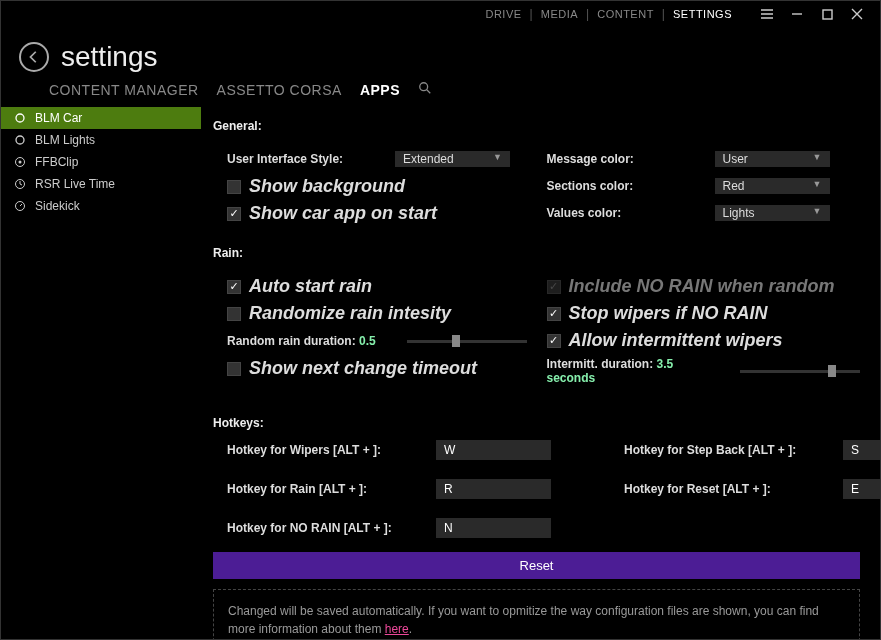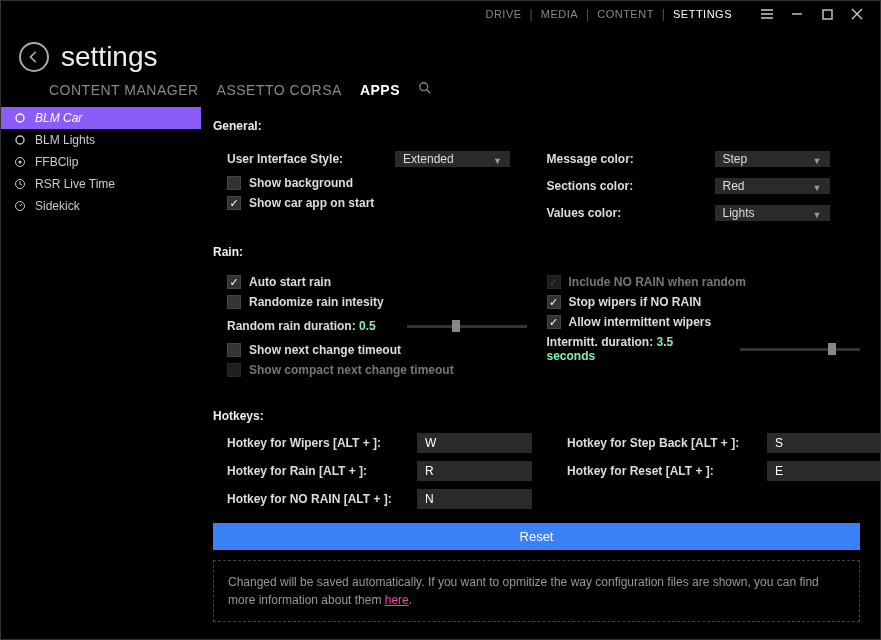--- a/index.html
+++ b/index.html
@@ -15,43 +15,43 @@
 .back-btn { width:30px; height:30px; border:2px solid #aaa; border-radius:50%; display:flex; align-items:center; justify-content:center; cursor:pointer; }
 .back-btn svg { width:14px; height:14px; }
 .hdr h1 { font-weight:300; font-size:28px; color:#eee; }
 .tabs { position:absolute; top:80px; left:48px; display:flex; gap:18px; align-items:center; }
 .tabs .tab { color:#888; font-size:14px; letter-spacing:0.5px; cursor:pointer; }
 .tabs .tab.active { color:#fff; font-weight:600; }
 .tabs .search-ico { color:#888; cursor:pointer; }
 .body-area { position:absolute; top:104px; left:0; right:0; bottom:0; display:flex; }
 .sidebar { width:200px; padding-top:2px; }
 .sb-item { display:flex; align-items:center; gap:8px; padding:4px 12px; color:#ccc; cursor:pointer; font-size:12px; }
-.sb-item.active { background:#8b5cf6; color:#fff;font-style:italic; }
+.sb-item.active { background:#4d7c0f; color:#fff; }
 .sb-ico { width:14px; height:14px; display:inline-flex; align-items:center; justify-content:center; }
 .content { flex:1; padding:8px 20px 8px 12px; overflow:auto; }
 .section-title { font-weight:700; color:#eee; margin:6px 0 10px 0; font-size:12px; }
 .lbl { font-weight:700; color:#ddd; font-size:12px; }
 .check-row { display:flex; align-items:center; gap:8px; margin:6px 0 6px 14px; }
 .chk { width:14px; height:14px; background:#333; border:1px solid #444; display:inline-flex; align-items:center; justify-content:center; cursor:pointer; }
 .chk.checked::after { content:"✓"; color:#fff; font-size:11px; line-height:1; }
 .chk.dis { opacity:0.6; }
 .chk.dis.checked::after { color:#777; }
-.check-row .cl { color:#ddd; font-size:12px; font-weight:700; }
+.check-row .cl { color:#ddd; font-size:18px; font-weight:700;font-style:italic; }
 .check-row.dim .cl { color:#777; }
-.dropdown { background:#2a2a2a; color:#ddd; padding:1px 8px; font-size:12px; display:flex; justify-content:space-between; align-items:flex-end; cursor:pointer; width:115px; }
+.dropdown { background:#2a2a2a; color:#ddd; padding:1px 8px; font-size:12px; display:flex; justify-content:space-between; align-items:flex-start; cursor:pointer; width:115px; }
 .dropdown .caret { font-size:9px; color:#999; }
 .two-col { display:flex; gap:20px; }
 .col { flex:1; }
 .value-span { color:#86efac; font-weight:700; }
 .slider { position:relative; width:120px; height:18px; }
 .slider .track { position:absolute; top:8px; left:0; right:0; height:3px; background:#333; }
 .slider .thumb { position:absolute; top:3px; width:8px; height:12px; background:#888; cursor:pointer; }
-.hotkey-grid { display:grid; grid-template-columns:190px 120px 30px 200px 120px; row-gap:8px; align-items:center; }
+.hotkey-grid { display:grid; grid-template-columns:190px 120px 30px 200px 120px; row-gap:8px; align-items:center;gap:19px; }
 .input-box { background:#2a2a2a; padding:3px 8px; color:#fff; font-size:12px; width:115px; }
-.reset-btn { background:#3b82f6; color:#fff; text-align:center; padding:6px 0; margin:14px 0 10px 0; cursor:pointer; font-size:13px; }
+.reset-btn { background:#4c1d95; color:#fff; text-align:center; padding:6px 0; margin:14px 0 10px 0; cursor:pointer; font-size:13px; }
 .info-box { border:1px dashed #444; padding:12px 14px; color:#999; font-size:12px; line-height:1.5; }
 .info-box .link { color:#ec4899; text-decoration:underline; cursor:pointer; }
 .sp { height:10px; }
 .rain-row { display:flex; align-items:center; margin:5px 0; gap:8px; min-height:22px; }
 </style>
 </head>
 <body>
 
 <div class="window">
   <div class="topnav">
@@ -173,21 +173,21 @@
           </div>
           <div class="check-row">
             <span class="chk checked"></span>
             <span class="cl">Show car app on start</span>
           </div>
         </div>
         <div class="col">
           <div class="rain-row">
             <span class="lbl" style="width:160px;">Message color:</span>
             <div class="dropdown">
-              <span>Step</span>
+              <span>User</span>
               <span class="caret">▼</span>
             </div>
           </div>
           <div class="rain-row">
             <span class="lbl" style="width:160px;">Sections color:</span>
             <div class="dropdown">
               <span>Red</span>
               <span class="caret">▼</span>
             </div>
           </div>
@@ -221,24 +221,20 @@
             <div style="flex:1"></div>
             <div class="slider">
               <div class="track"></div>
                 <div class="thumb" style="left:45px;"></div>
             </div>
           </div>
           <div class="check-row">
             <span class="chk"></span>
             <span class="cl">Show next change timeout</span>
           </div>
-          <div class="check-row dim">
-            <span class="chk dis"></span>
-            <span class="cl">Show compact next change timeout</span>
-          </div>
         </div>
         <div class="col">
           <div class="check-row dim" style="margin-left:0;">
             <span class="chk dis checked"></span>
             <span class="cl">Include NO RAIN when random</span>
           </div>
           <div class="check-row" style="margin-left:0;">
             <span class="chk checked"></span>
             <span class="cl">Stop wipers if NO RAIN</span>
           </div>

